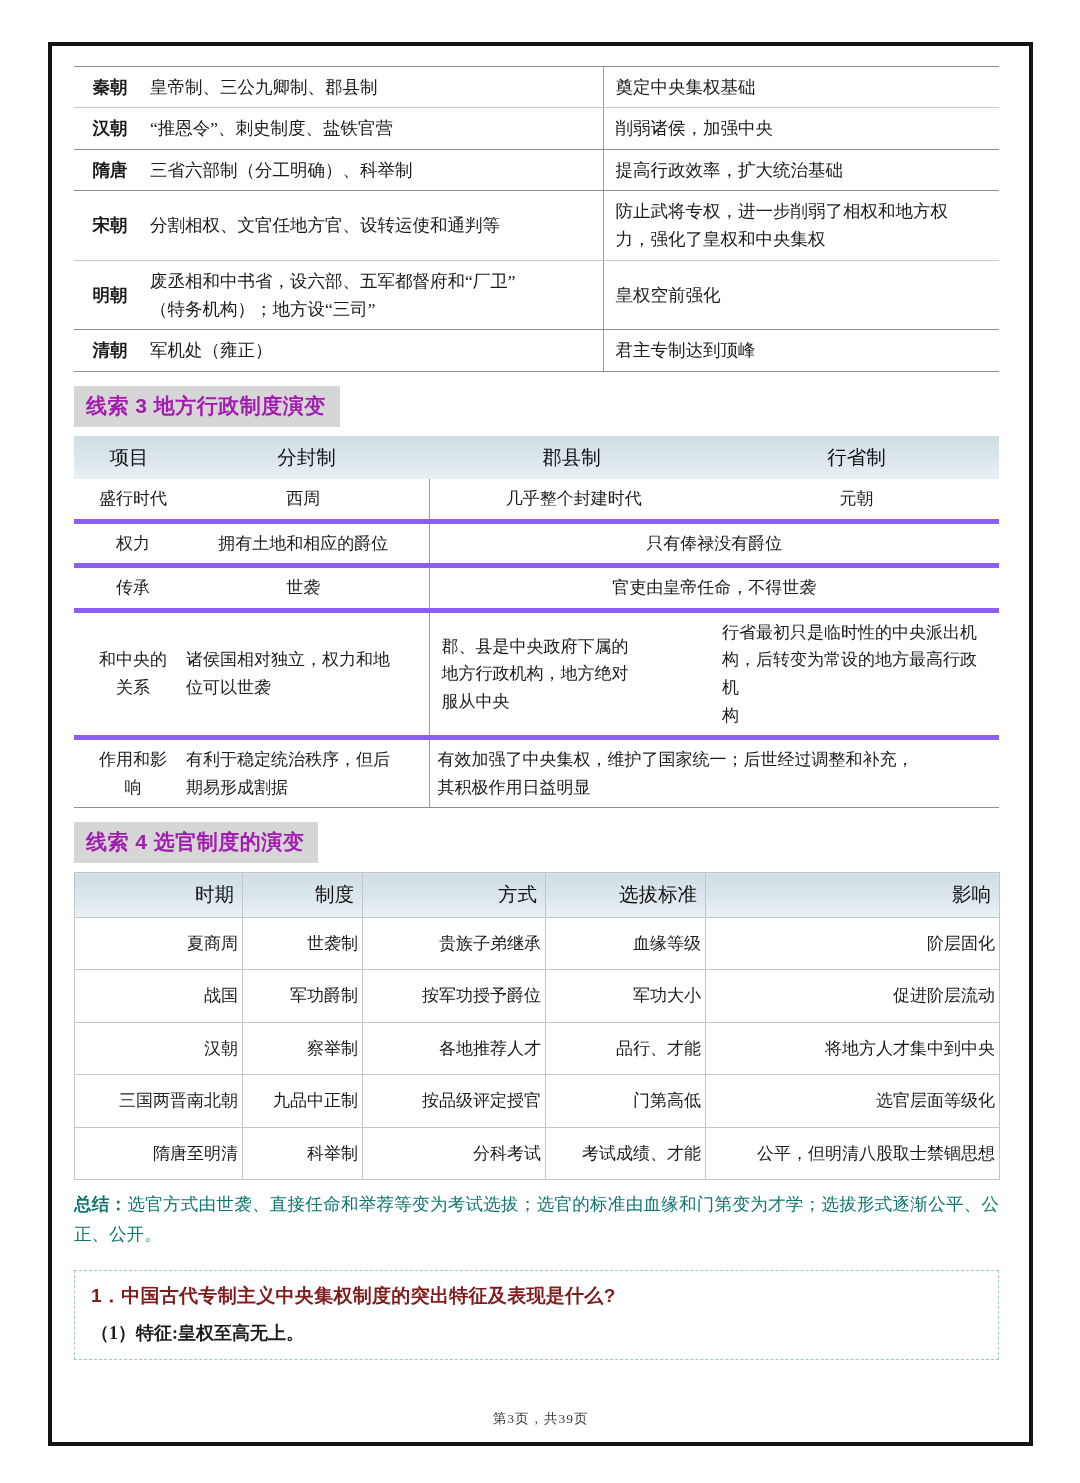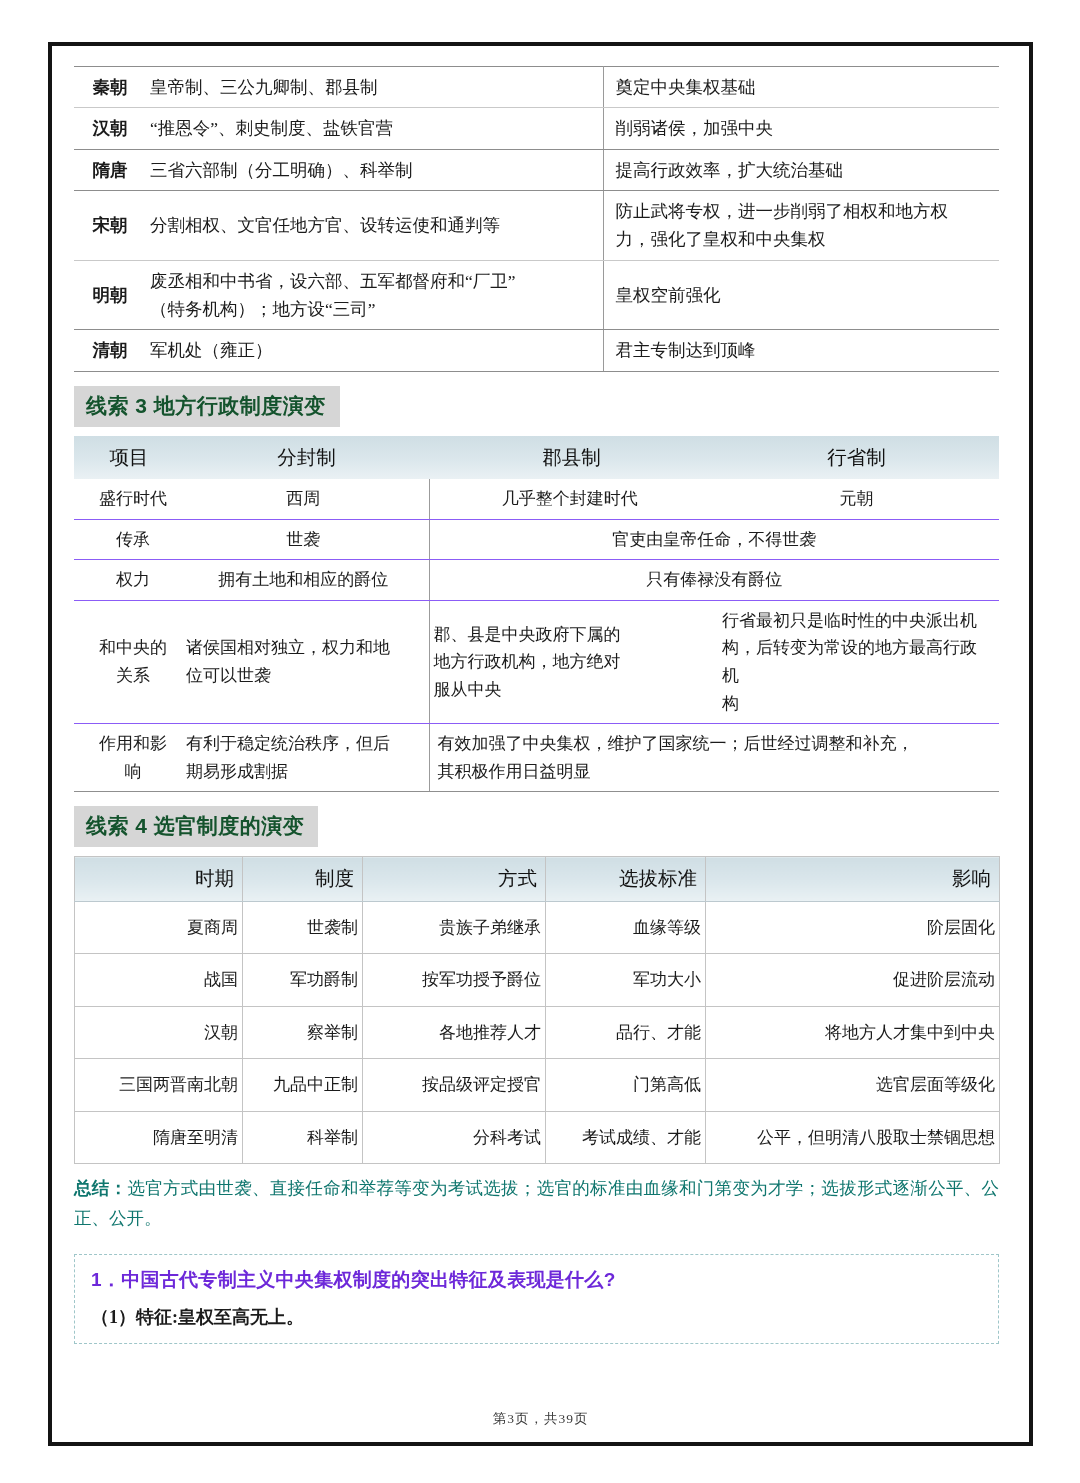--- a/index.html
+++ b/index.html
@@ -66,21 +66,21 @@
     border-left:none;
     padding-left:12px;
   }
   #tbl-central tr:first-child td{border-top:1.6px solid #8d8d8d;}
   .two-line{display:block;}
 
   
   .clue-badge{
     display:inline-block;
     background:#d6d6d6;
-    color:#14532d;
+    color:#a21caf;
     font-family:"Liberation Sans","DejaVu Sans",sans-serif;
     font-weight:bold;
     font-size:21px;
     letter-spacing:.5px;
     padding:6px 14px 7px 12px;
     margin:14px 0 9px 0;
   }
 
   
   .bluehead th{
@@ -94,34 +94,34 @@
     border:none;
   }
 
   
   #tbl-local{font-size:17px;}
   #tbl-local th.h-item{width:110px;}
   #tbl-local th.h-feng{width:245px;}
   #tbl-local th.h-jun{width:285px;}
   #tbl-local th.h-xing{width:285px;}
   #tbl-local td{
-    border-bottom:1px solid #8b5cf6;
+    border-bottom:5px solid #8b5cf6;
     vertical-align:middle;
   }
   #tbl-local td.lbl{
     width:110px;text-align:center;
     border-right:none;padding-right:0;
   }
   #tbl-local td.c-feng{
     width:245px;
     border-right:1.1px solid #9b9b9b;
     border-left:none;
     padding-left:2px;
   }
-  #tbl-local td.c-jun{width:285px;border-left:none;padding-left:4px;}
+  #tbl-local td.c-jun{width:285px;border-left:none;padding-left:12px;}
   #tbl-local td.c-xing{width:285px;border-left:none;padding-left:8px;}
   #tbl-local td.span-right{
     border-left:none;
     padding-left:8px;
     text-align:center;
   }
   #tbl-local tr.lastrow td{border-bottom:1.4px solid #8f8f8f;}
   #tbl-local .ctr{text-align:center;}
 
   
@@ -152,21 +152,21 @@
   
   #callout{
     margin-top:20px;
     border:1.4px dashed #9fc6c9;
     background:#ffffff;
     padding:12px 14px 14px 16px;
     box-sizing:border-box;
     width:925px;
   }
   #callout .q-title{
-    color:#6d28d9;
+    color:#7f1d1d;
     font-family:"Liberation Sans","DejaVu Sans",sans-serif;
     font-weight:bold;
     font-size:19px;
     letter-spacing:.3px;
     margin-bottom:12px;
   }
   #callout .q-answer{
     color:#1b1b1b;
     font-size:18px;
     font-weight:bold;
@@ -270,35 +270,35 @@
               <span class="two-line">西周</span>
             </td>
             <td class="c-jun ctr">
               <span class="two-line">几乎整个封建时代</span>
             </td>
             <td class="c-xing ctr">
               <span class="two-line">元朝</span>
             </td>
           </tr>
           <tr>
+            <td class="lbl">权力</td>
+            <td class="c-feng ctr">
+              <span class="two-line">拥有土地和相应的爵位</span>
+            </td>
+            <td class="span-right" colspan="2">
+              <span class="two-line">只有俸禄没有爵位</span>
+            </td>
+          </tr>
+          <tr>
             <td class="lbl">传承</td>
             <td class="c-feng ctr">
               <span class="two-line">世袭</span>
             </td>
             <td class="span-right" colspan="2">
               <span class="two-line">官吏由皇帝任命，不得世袭</span>
-            </td>
-          </tr>
-          <tr>
-            <td class="lbl">权力</td>
-            <td class="c-feng ctr">
-              <span class="two-line">拥有土地和相应的爵位</span>
-            </td>
-            <td class="span-right" colspan="2">
-              <span class="two-line">只有俸禄没有爵位</span>
             </td>
           </tr>
           <tr>
             <td class="lbl">
               <span class="two-line">和中央的</span>
               <span class="two-line">关系</span>
             </td>
             <td class="c-feng">
               <span class="two-line">诸侯国相对独立，权力和地</span>
               <span class="two-line">位可以世袭</span>

